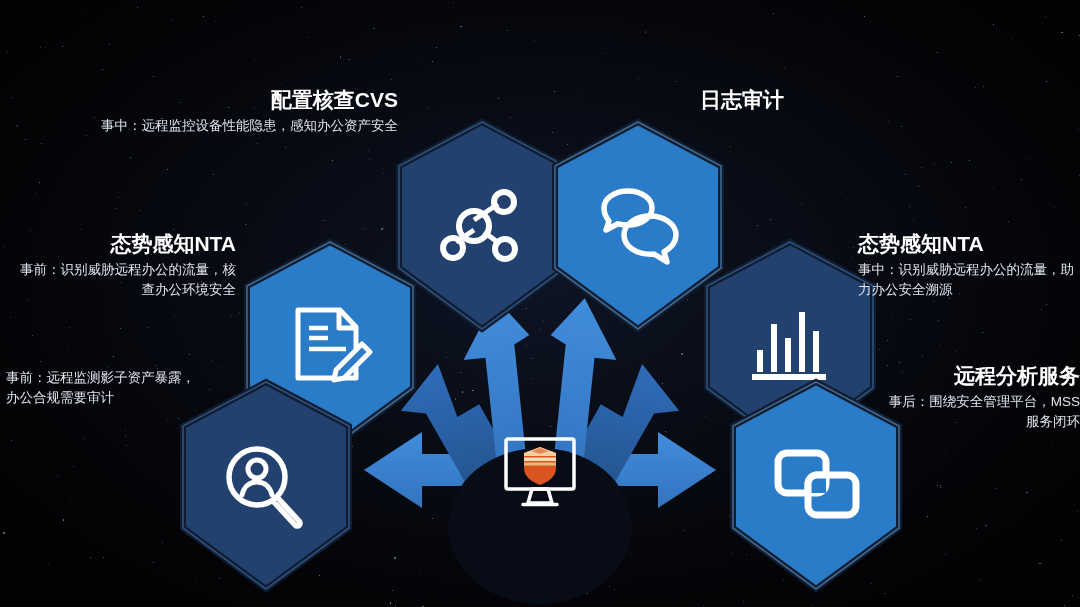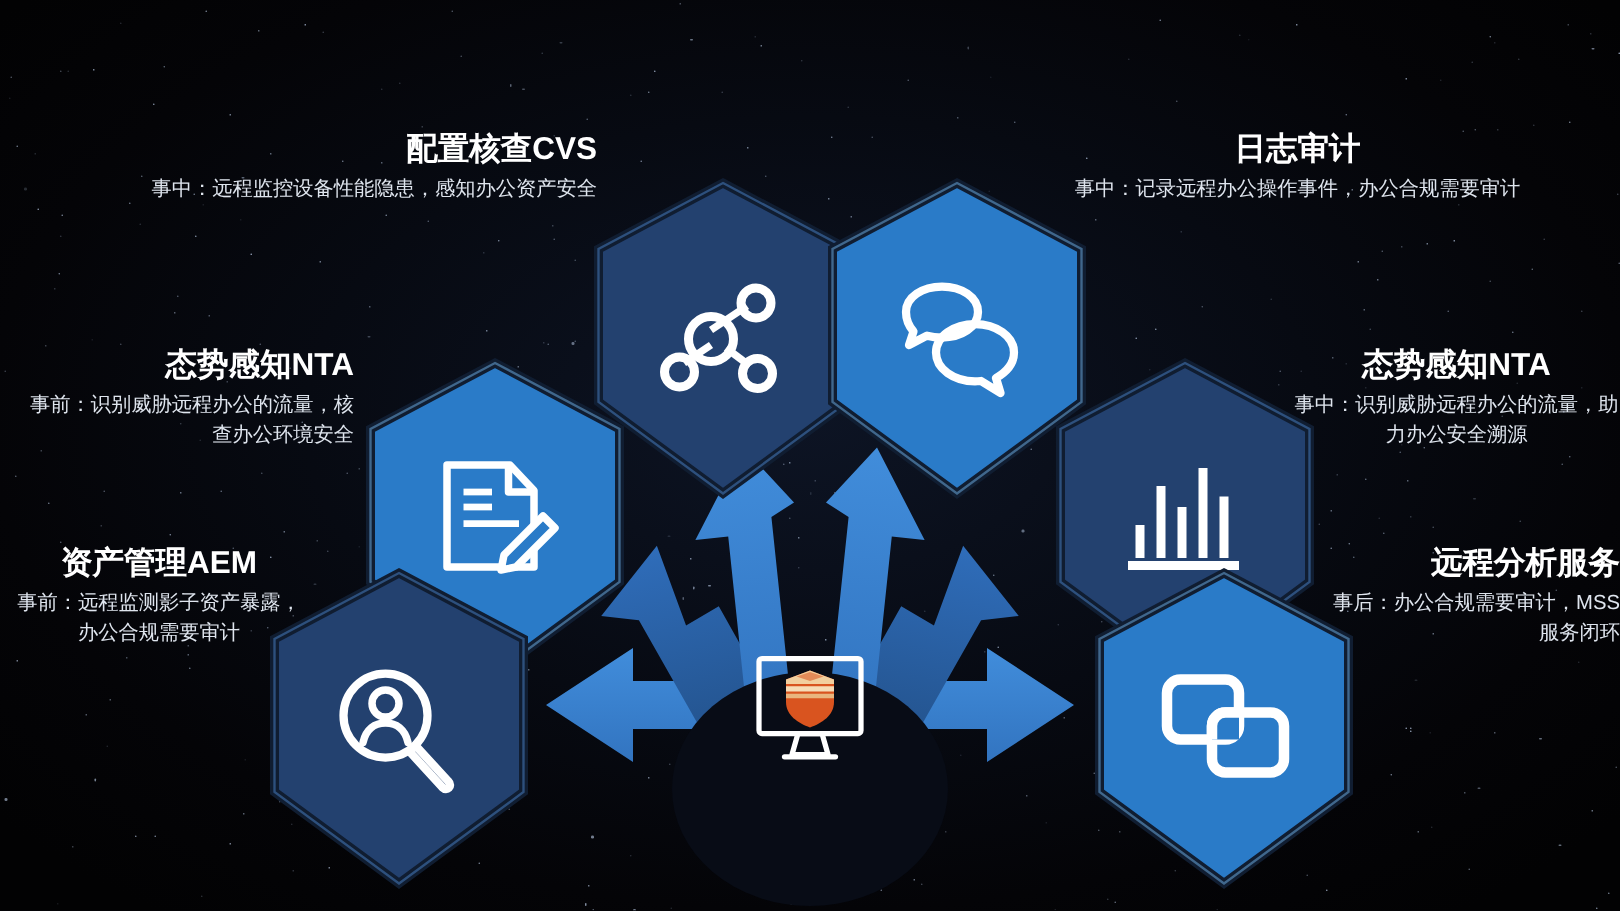--- a/index.html
+++ b/index.html
@@ -78,21 +78,21 @@
     white-space:nowrap;
   }
   .label .lab-desc {
     margin-top:4px;
     font-size:13.5px;
     font-weight:400;
     color:#dfe5ee;
     line-height:1.5;
   }
   .label.right-al { text-align:right; }
-  .label.left-al  { text-align:center; }
+  .label.left-al  { text-align:left; }
 
   
   #lbl-bsm   { left:92px;  top:88px;  width:306px; }
   #lbl-log   { left:700px; top:88px;  width:330px; }
   #lbl-cvs   { left:8px;   top:232px; width:228px; }
   #lbl-nta   { left:858px; top:232px; width:226px; }
   #lbl-aem   { left:6px;   top:364px; width:200px; }
   #lbl-rps   { left:884px; top:364px; width:196px; }
 </style>
 </head>
@@ -685,36 +685,34 @@
     </div>
   </div>
 
   <div class="label right-al" id="lbl-bsm">
     <div class="lab-title">配置核查CVS</div>
     <div class="lab-desc">事中：远程监控设备性能隐患，感知办公资产安全</div>
   </div>
 
   <div class="label left-al" id="lbl-log">
     <div class="lab-title">日志审计</div>
-    <div class="lab-desc">事中：记录远程办公操作事件，办公合规需要审计</div>
   </div>
 
   <div class="label right-al" id="lbl-cvs">
     <div class="lab-title">态势感知NTA</div>
     <div class="lab-desc">事前：识别威胁远程办公的流量，核查办公环境安全</div>
   </div>
 
   <div class="label left-al" id="lbl-nta">
     <div class="lab-title">态势感知NTA</div>
     <div class="lab-desc">事中：识别威胁远程办公的流量，助力办公安全溯源</div>
   </div>
 
   <div class="label left-al" id="lbl-aem">
-    <div class="lab-title">资产管理AEM</div>
     <div class="lab-desc">事前：远程监测影子资产暴露，办公合规需要审计</div>
   </div>
 
   <div class="label right-al" id="lbl-rps">
     <div class="lab-title">远程分析服务</div>
-    <div class="lab-desc">事后：办公合规需要审计，MSS服务闭环</div>
+    <div class="lab-desc">事后：围绕安全管理平台，MSS服务闭环</div>
   </div>
 
 </div>
 
 </body></html>

